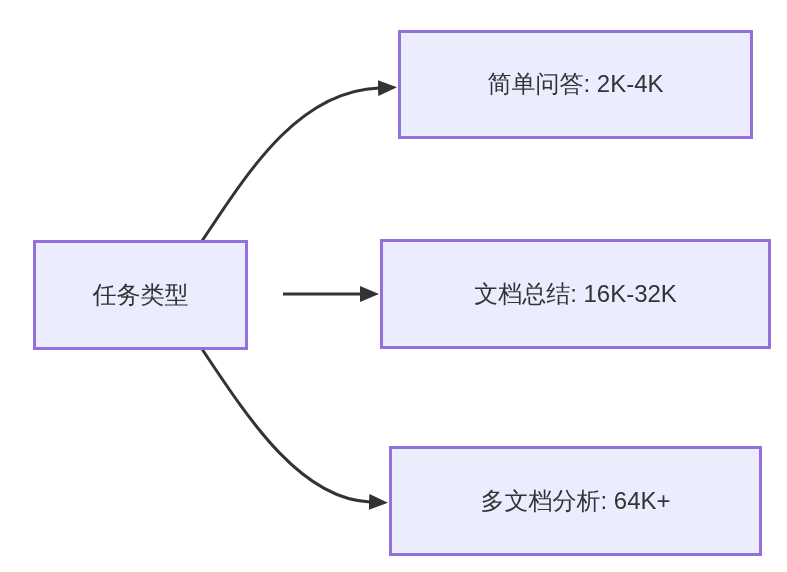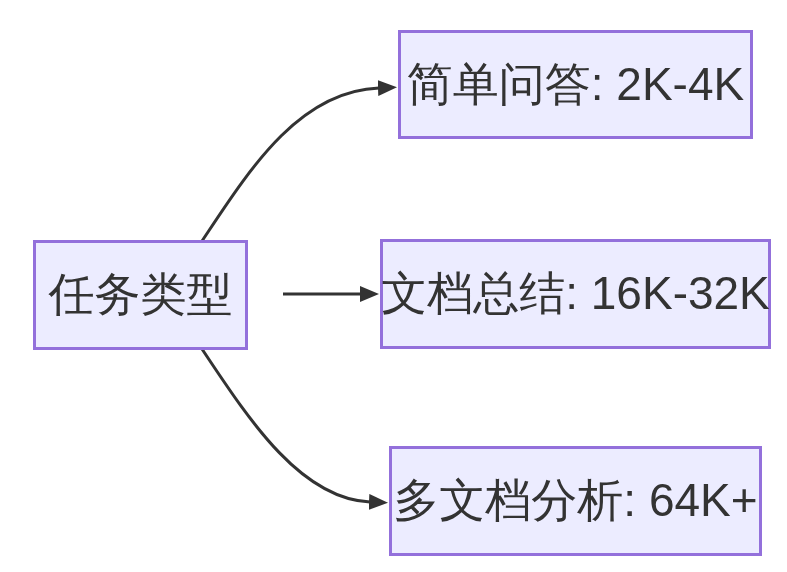--- a/index.html
+++ b/index.html
@@ -27,21 +27,21 @@
     position: absolute;
     box-sizing: border-box;
     background: var(--node-fill, #ECECFF);
     border: 3px solid var(--node-border, #9370DB);
     display: flex;
     align-items: center;
     justify-content: center;
     text-align: center;
   }
   .node-label {
-    font-size: 46px;
+    font-size: 24px;
     line-height: 1.2;
     color: var(--text-color, #333333);
     white-space: nowrap;
   }
   .node-root      { left: 33px;  top: 240px; width: 215px; height: 110px; }
   .node-qa        { left: 398px; top: 30px;  width: 355px; height: 109px; }
   .node-summary   { left: 380px; top: 239px; width: 391px; height: 110px; }
   .node-multidoc  { left: 389px; top: 446px; width: 373px; height: 110px; }
 </style>
 </head>

